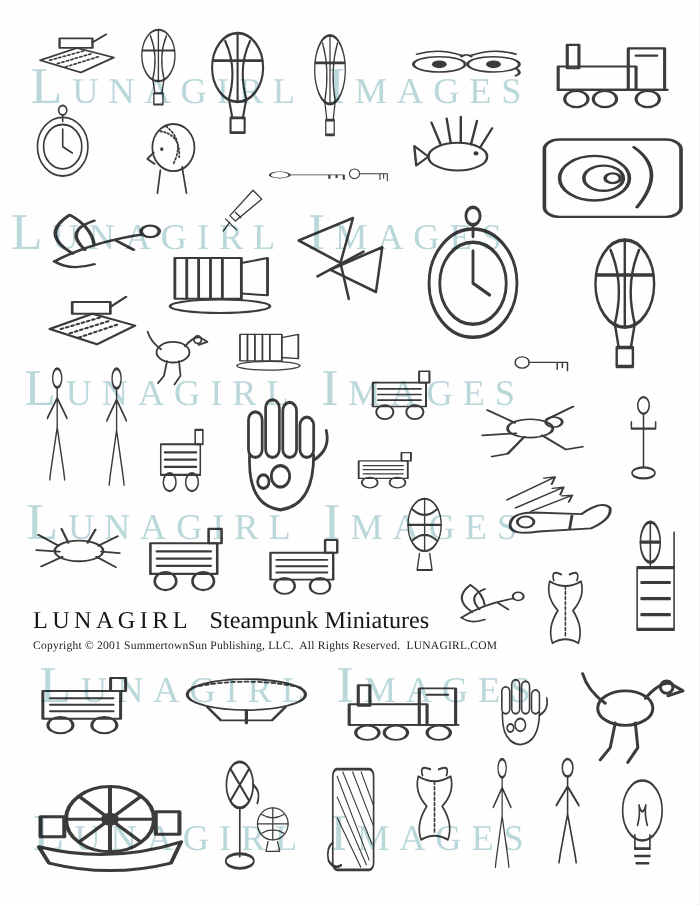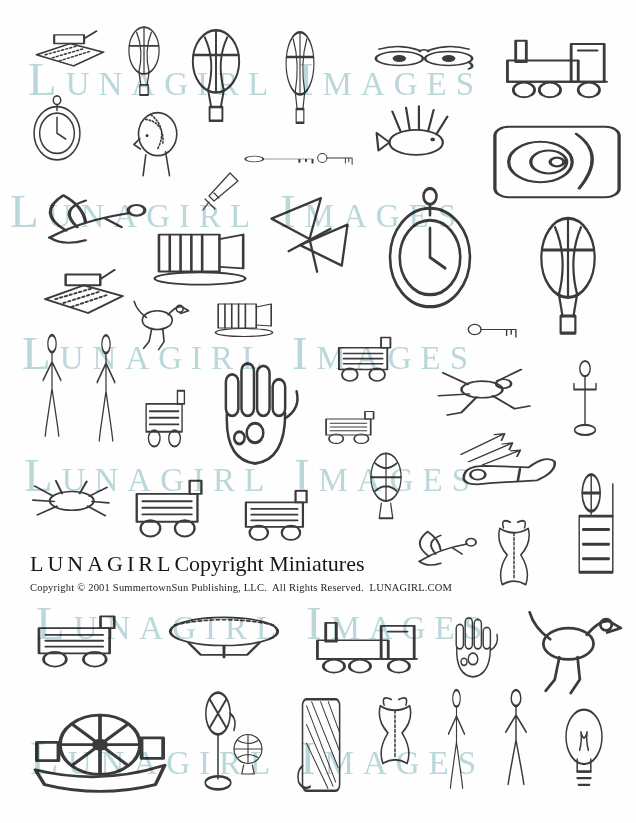--- a/index.html
+++ b/index.html
@@ -15,21 +15,21 @@
     font-variant:small-caps;
     font-size:47px;letter-spacing:9px;
     color:var(--wm-color,#b4d4d7);
     opacity:.9;line-height:1;
   }
   .art-layer{z-index:2;}
   .illus{position:absolute;}
   .illus svg{display:block;}
   .caption{position:absolute;left:30px;top:551px;z-index:4;color:#161616;}
   .title{font-size:22px;line-height:1.2;}
-  .title .brand{letter-spacing:4px;margin-right:0;}
+  .title .brand{letter-spacing:4px;margin-right:16px;}
   .copyright{font-size:10.5px;margin-top:5px;letter-spacing:.2px;white-space:pre;color:#1d1d1d;}
 </style>
 </head>
 <body>
 
 <div class="sheet">
   <div class="layer wm-layer">
       <div class="wm-row" style="top: 56px; left: 28px;">Lunagirl Images</div>
       <div class="wm-row" style="top: 188px; left: 10px;">Lunagirl Images</div>
       <div class="wm-row" style="top: 330px; left: 22px;">Lunagirl Images</div>
@@ -446,16 +446,16 @@
       <div class="illus" style="left: 553px; top: 703px; width: 62px; height: 94px;">
         <svg viewBox="0 0 100 100" preserveAspectRatio="none" width="100%" height="100%">
           <circle cx="50" cy="36" r="29" fill="none" stroke="#3b3b3b" stroke-width="2.4" stroke-linecap="round" stroke-linejoin="round"></circle>
           <path d="M39 60 V73 H61 V60" fill="none" stroke="#3b3b3b" stroke-width="2.4" stroke-linecap="round" stroke-linejoin="round"></path>
           <path d="M39 73 H61 M39 80 H61 M41 87 H59" fill="none" stroke="#3b3b3b" stroke-width="2.4" stroke-linecap="round" stroke-linejoin="round"></path>
           <path d="M43 50 Q47 40 45 31 M57 50 Q53 40 55 31 M45 31 Q50 43 55 31" fill="none" stroke="#3b3b3b" stroke-width="2.4" stroke-linecap="round" stroke-linejoin="round"></path>
         </svg>
       </div>
     </div>
   <div class="caption">
-    <div class="title"><span class="brand">LUNAGIRL</span><span class="rest">Copyright Miniatures</span></div>
+    <div class="title"><span class="brand">LUNAGIRL</span><span class="rest">Steampunk Miniatures</span></div>
     <div class="copyright">Copyright © 2001 SummertownSun Publishing, LLC.  All Rights Reserved.  LUNAGIRL.COM</div>
   </div>
 </div>
 
 </body></html>

